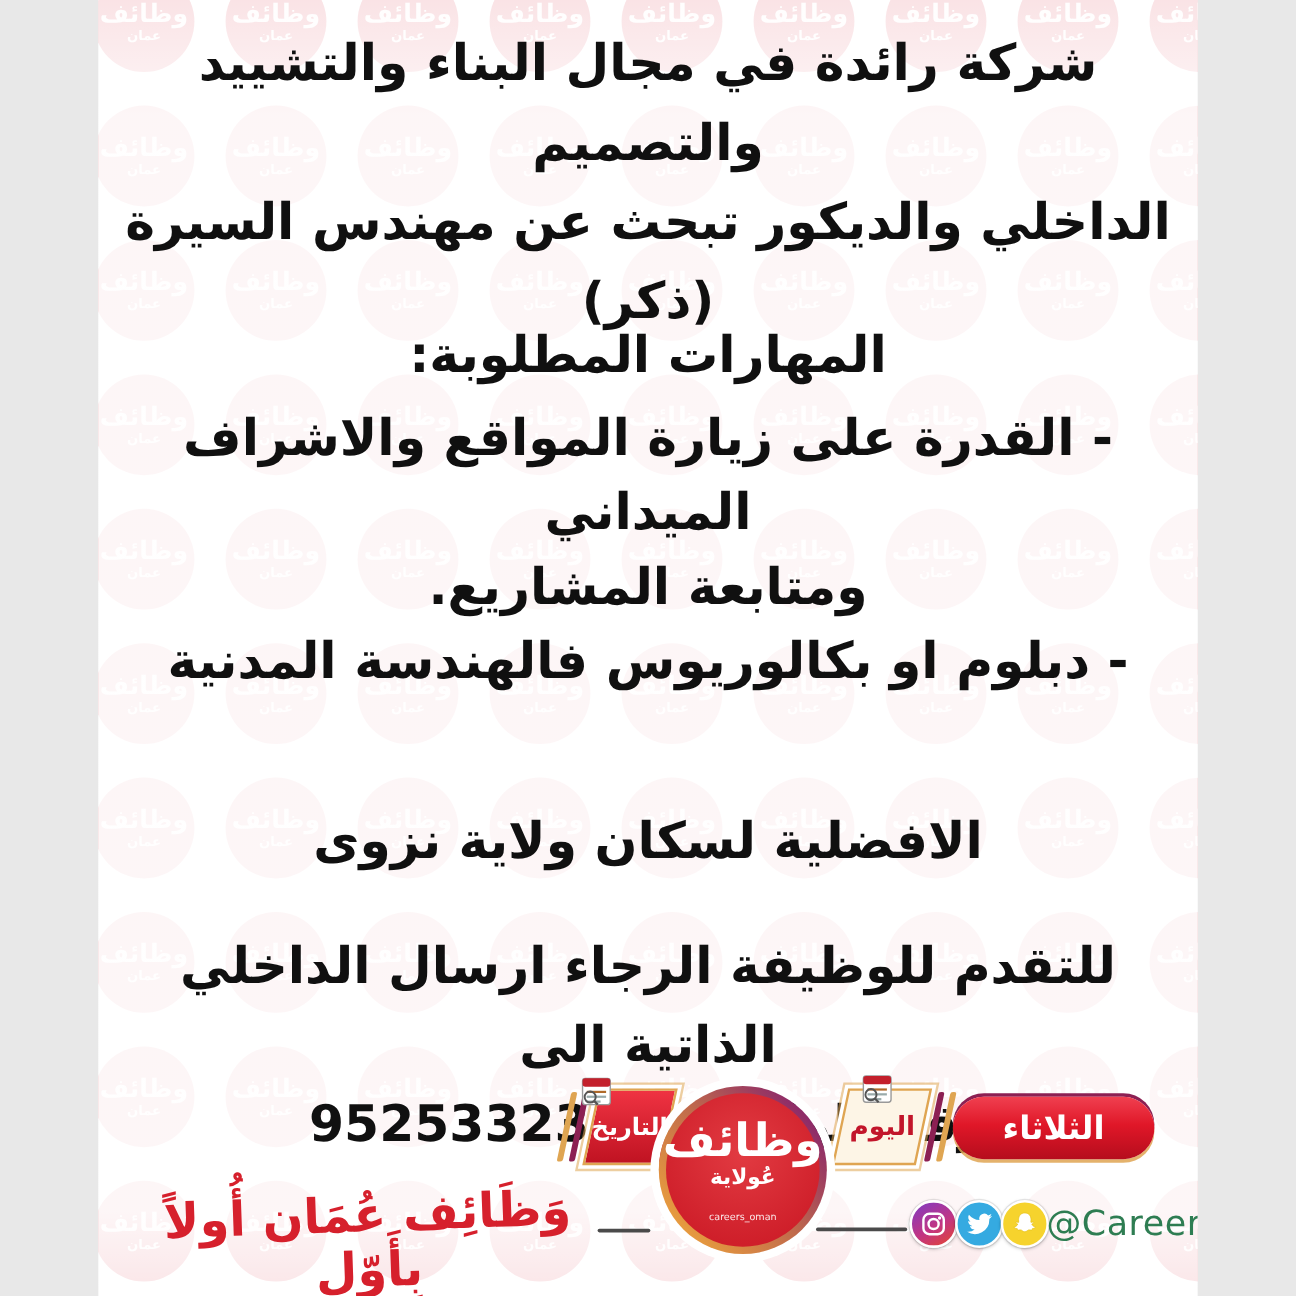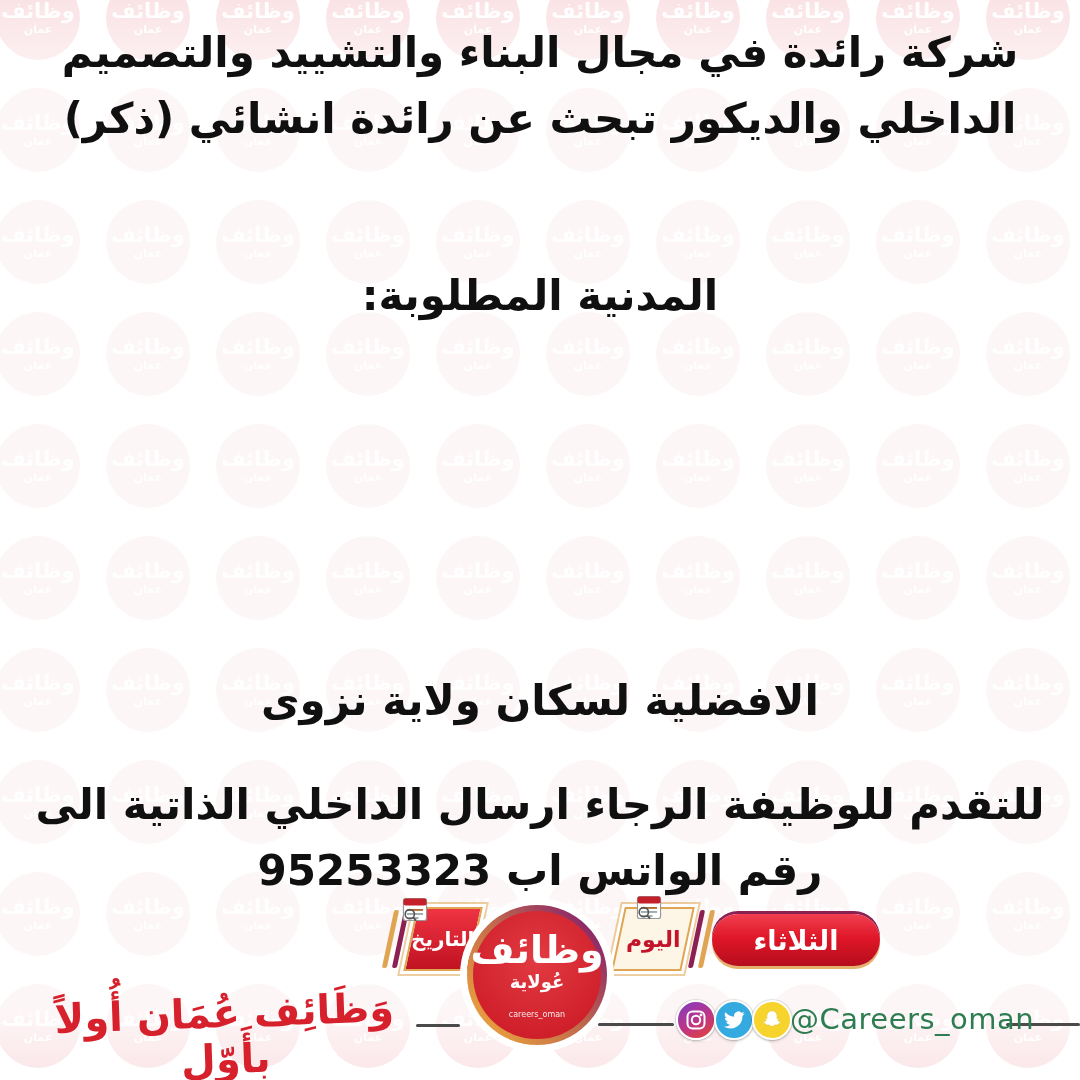--- a/index.html
+++ b/index.html
@@ -4,21 +4,21 @@
 <style>
   :root{
     --accent_red:#d6202c; --pill_red_dark:#b50d1d; --pill_red_light:#f04050;
     --gold:#dfa552; --cream:#fdf5e6; --purple_edge:#8c2053;
     --ring_orange:#e69a3f; --ring_purple:#8e2b68; --green_handle:#2e7d52;
     --line_gray:#4a4a4a; --pattern_pink:#f7d2d6; --twitter_blue:#35aae1;
     --snapchat_yellow:#f6d32d; --text_black:#101010;
   }
   *{margin:0;padding:0;box-sizing:border-box;}
   body{background:#e8e8e8;font-family:"DejaVu Sans",sans-serif;}
-  #canvas{position:relative;width:1080px;height:1080px;margin:0 auto;background:#fff;overflow:hidden;}
+  #canvas{position:relative;width:916px;height:1080px;margin:0 auto;background:#fff;overflow:hidden;}
 
   
   #bg-pattern{position:absolute;inset:0;z-index:0;}
   .wm{position:absolute;width:84px;height:84px;border-radius:50%;
       background:var(--pattern_pink);display:flex;flex-direction:column;
       align-items:center;justify-content:center;color:rgba(255,255,255,.95);
       font-weight:bold;line-height:1;}
   .wm .w1{font-size:21px;}
   .wm .w2{font-size:11px;margin-top:2px;}
   #veil{position:absolute;inset:0;z-index:1;pointer-events:none;
@@ -496,25 +496,30 @@
       </div>
       <div class="wm" style="left: 986px; top: 984px;">
         <span class="w1">وظائف</span>
         <span class="w2">عمان</span>
       </div>
     </div>
   <div id="veil"></div>
 
   <div class="txt" id="intro">
     <div>شركة رائدة في مجال البناء والتشييد والتصميم</div>
-    <div>الداخلي والديكور تبحث عن رائدة انشائي (ذكر)</div>
-  </div>
-
-  <div class="txt" id="skills-heading">المدنية المطلوبة:</div>
-
+    <div>الداخلي والديكور تبحث عن مهندس السيرة (ذكر)</div>
+  </div>
+
+  <div class="txt" id="skills-heading">المهارات المطلوبة:</div>
+
+  <div class="txt" id="skills">
+    <div>- القدرة على زيارة المواقع والاشراف الميداني</div>
+    <div>ومتابعة المشاريع.</div>
+    <div>- دبلوم او بكالوريوس فالهندسة المدنية</div>
+  </div>
 
   <div class="txt" id="preference">الافضلية لسكان ولاية نزوى</div>
 
   <div class="txt" id="apply">
     <div>للتقدم للوظيفة الرجاء ارسال الداخلي الذاتية الى</div>
     <div>رقم الواتس اب 95253323</div>
   </div>
 
   <div class="badge" id="date-badge">
     <div class="stripe" id="date-stripe-a"></div>

